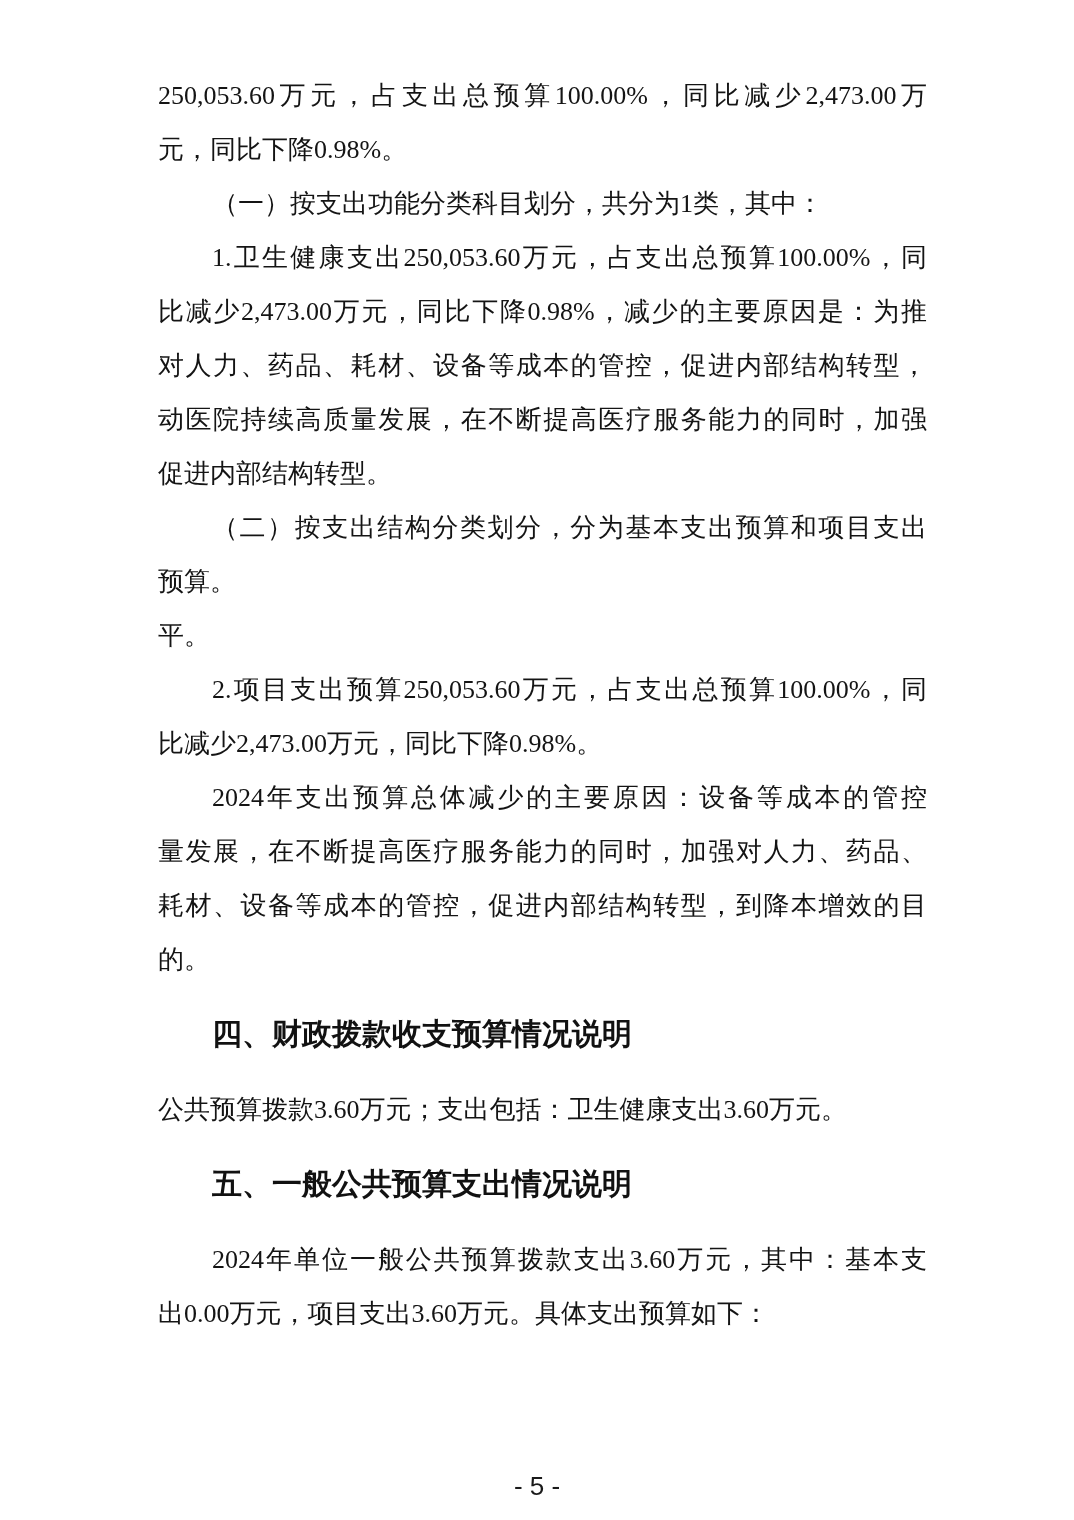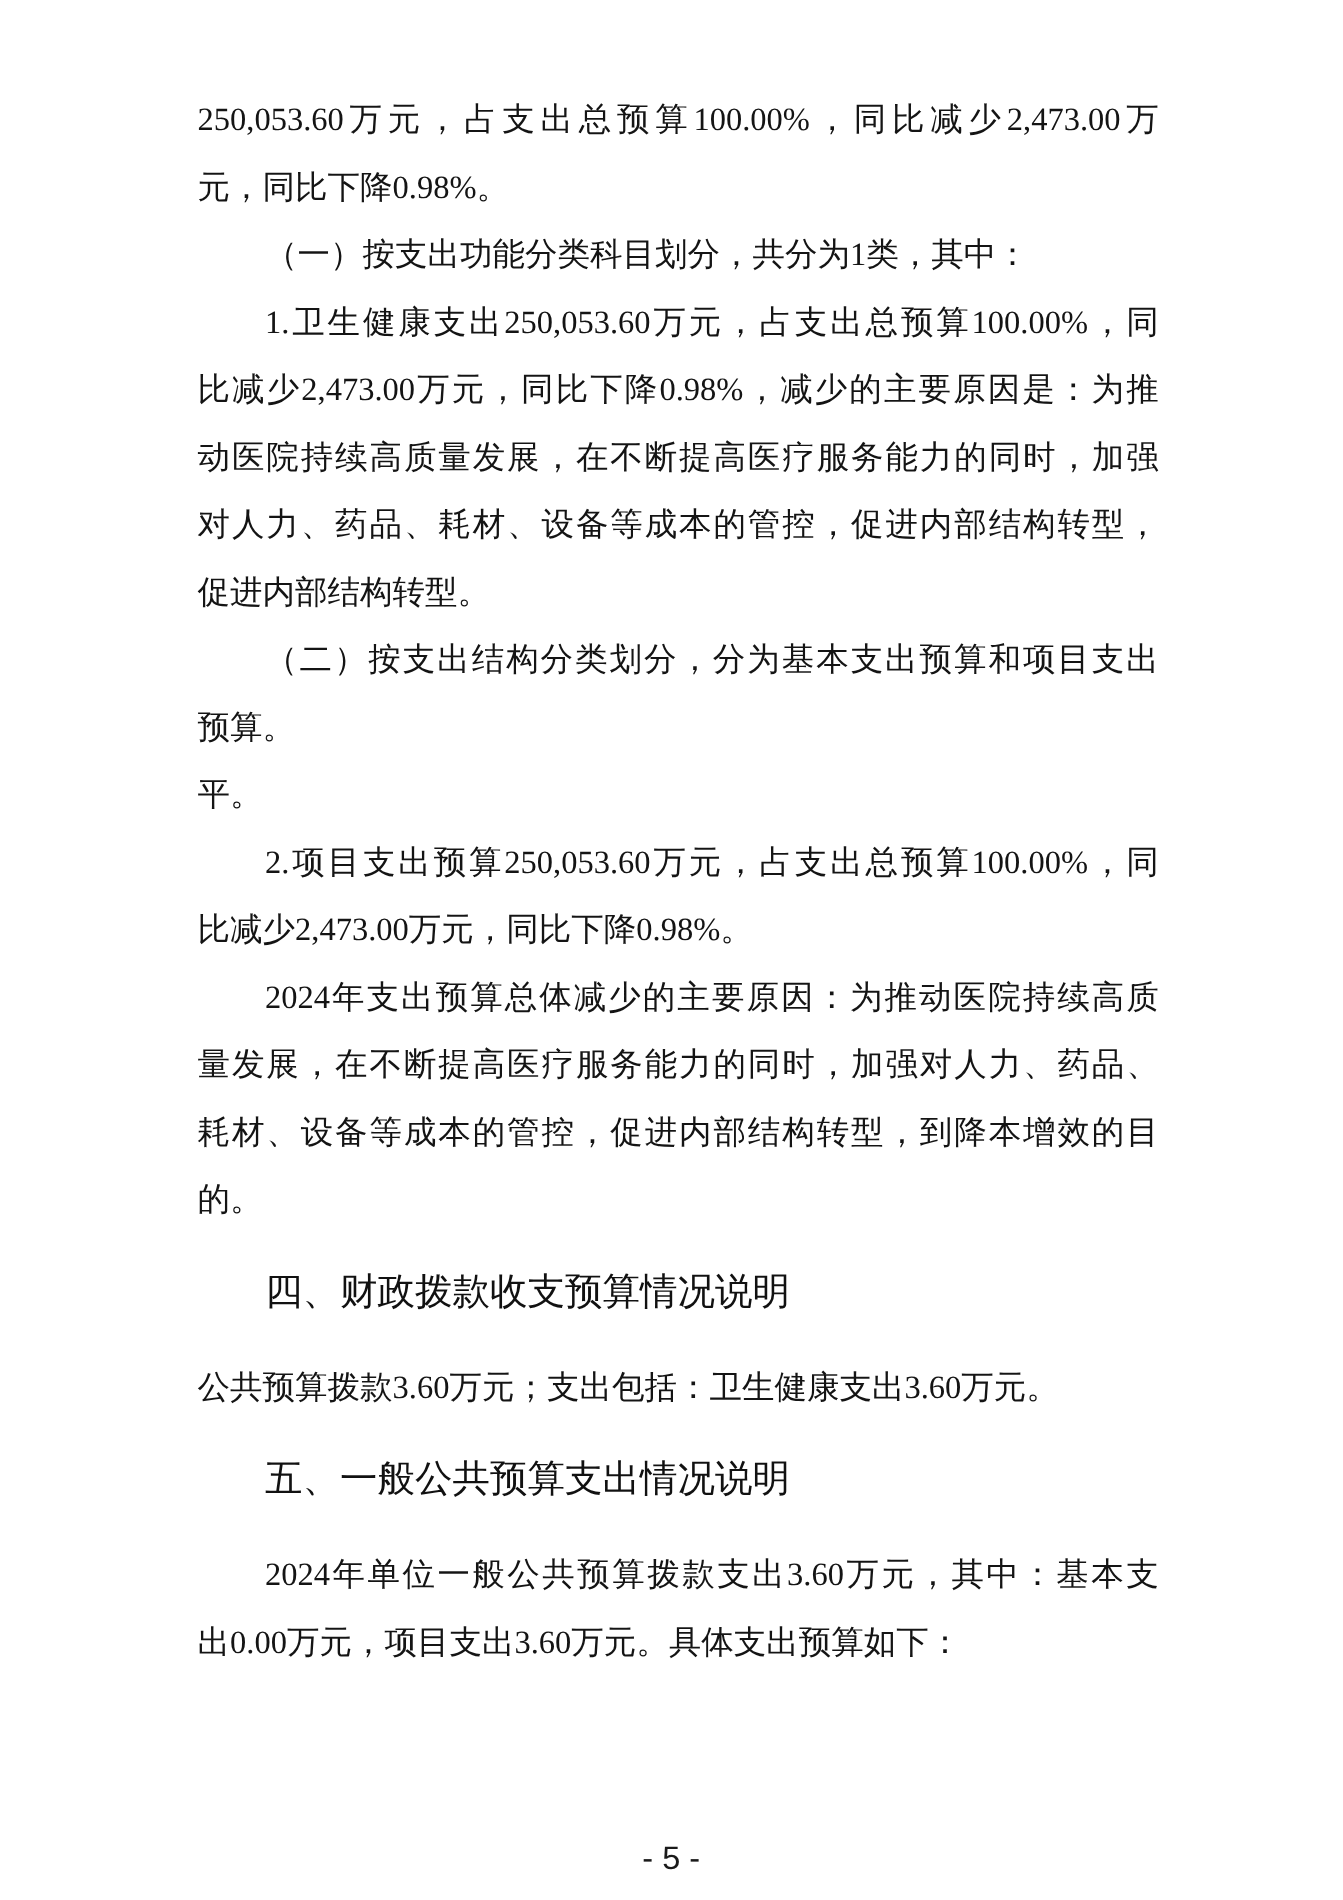--- a/index.html
+++ b/index.html
@@ -32,21 +32,21 @@
   .ln.end {
     text-align-last: left;
   }
   .ln.indent {
     padding-left: 54px;
   }
   .heading {
     margin: 20px 0 22px 0;
     padding-left: 54px;
     font-family: "Liberation Sans", "DejaVu Sans", sans-serif;
-    font-weight: normal;
+    font-weight: bold;
     font-size: 30px;
     line-height: 54px;
     height: 54px;
     color: #111111;
   }
   .footer {
     position: absolute;
     left: 0;
     right: 0;
     top: 1467px;
@@ -60,29 +60,29 @@
 </head>
 <body>
 
 <div class="page">
   <main>
     <div class="ln full">250,053.60万元，占支出总预算100.00%，同比减少2,473.00万</div>
     <div class="ln end">元，同比下降0.98%。</div>
     <div class="ln indent end">（一）按支出功能分类科目划分，共分为1类，其中：</div>
     <div class="ln indent full">1.卫生健康支出250,053.60万元，占支出总预算100.00%，同</div>
     <div class="ln full">比减少2,473.00万元，同比下降0.98%，减少的主要原因是：为推</div>
+    <div class="ln full">对人力、药品、耗材、设备等成本的管控，促进内部结构转型，</div>
     <div class="ln full">动医院持续高质量发展，在不断提高医疗服务能力的同时，加强</div>
-    <div class="ln full">对人力、药品、耗材、设备等成本的管控，促进内部结构转型，</div>
     <div class="ln end">促进内部结构转型。</div>
     <div class="ln indent full">（二）按支出结构分类划分，分为基本支出预算和项目支出</div>
     <div class="ln end">预算。</div>
     <div class="ln end">平。</div>
     <div class="ln indent full">2.项目支出预算250,053.60万元，占支出总预算100.00%，同</div>
     <div class="ln end">比减少2,473.00万元，同比下降0.98%。</div>
-    <div class="ln indent full">2024年支出预算总体减少的主要原因：为推动医院持续高质</div>
+    <div class="ln indent full">2024年支出预算总体减少的主要原因：设备等成本的管控</div>
     <div class="ln full">量发展，在不断提高医疗服务能力的同时，加强对人力、药品、</div>
     <div class="ln full">耗材、设备等成本的管控，促进内部结构转型，到降本增效的目</div>
     <div class="ln end">的。</div>
     <h2 class="heading">四、财政拨款收支预算情况说明</h2>
     <div class="ln end">公共预算拨款3.60万元；支出包括：卫生健康支出3.60万元。</div>
     <h2 class="heading">五、一般公共预算支出情况说明</h2>
     <div class="ln indent full">2024年单位一般公共预算拨款支出3.60万元，其中：基本支</div>
     <div class="ln end">出0.00万元，项目支出3.60万元。具体支出预算如下：</div>
   </main>
 

